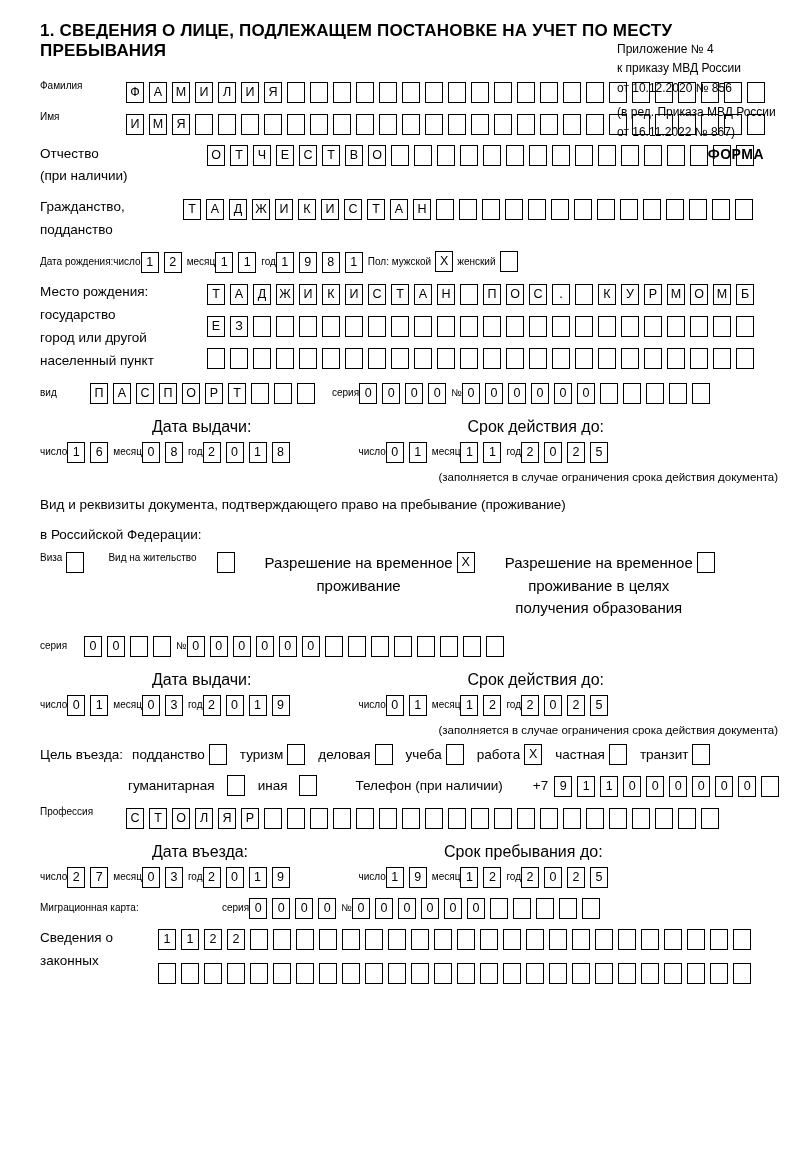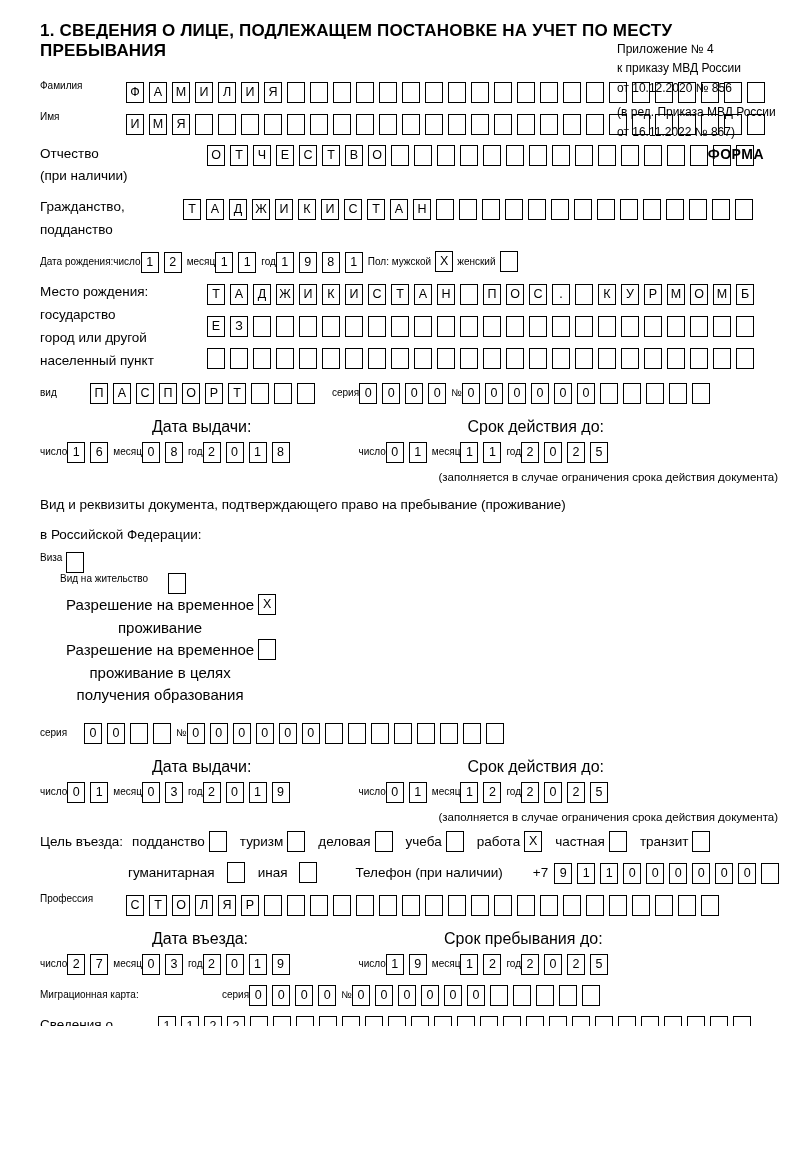--- a/index.html
+++ b/index.html
@@ -29,21 +29,21 @@
   .w143{width:143px;flex:none;}
   .w167{width:167px;flex:none;}
   .lblcol{flex:none;font-size:13.5px;line-height:1.7;}
   .dg{display:flex;align-items:center;font-size:13.5px;}
   .dates-h{display:flex;font-size:16px;margin:14px 0 4px;}
   .mh1{margin-left:112px;}
   .mh2{margin-left:216px;}
   .mh3{margin-left:196px;}
   .note-r{text-align:right;font-size:11.5px;margin:0 10px 8px 0;}
   .intro{font-size:13.5px;line-height:2.05;margin-bottom:2px;}
-  .opts{display:flex;align-items:flex-start;margin:4px 0 14px;flex-direction:column;}
+  .opts{display:flex;align-items:flex-start;margin:4px 0 14px;}
   .opt{display:flex;align-items:flex-start;}
   .opt .ml{text-align:center;font-size:15px;line-height:1.5;}
   .gap12{margin-left:12px;}
   .gap20{margin-left:20px;}
   .gap26{margin-left:26px;}
   .purp{display:flex;align-items:center;font-size:13.5px;margin-bottom:9px;flex-wrap:nowrap;}
   .purp .pl{margin-left:9px;}
   .reps{display:flex;align-items:flex-start;margin-top:2px;}
   .reps .boxrow{margin-bottom:10px;white-space:nowrap;}
   .doc-h{text-align:center;font-weight:bold;font-size:13px;margin:2px 0 7px;}

